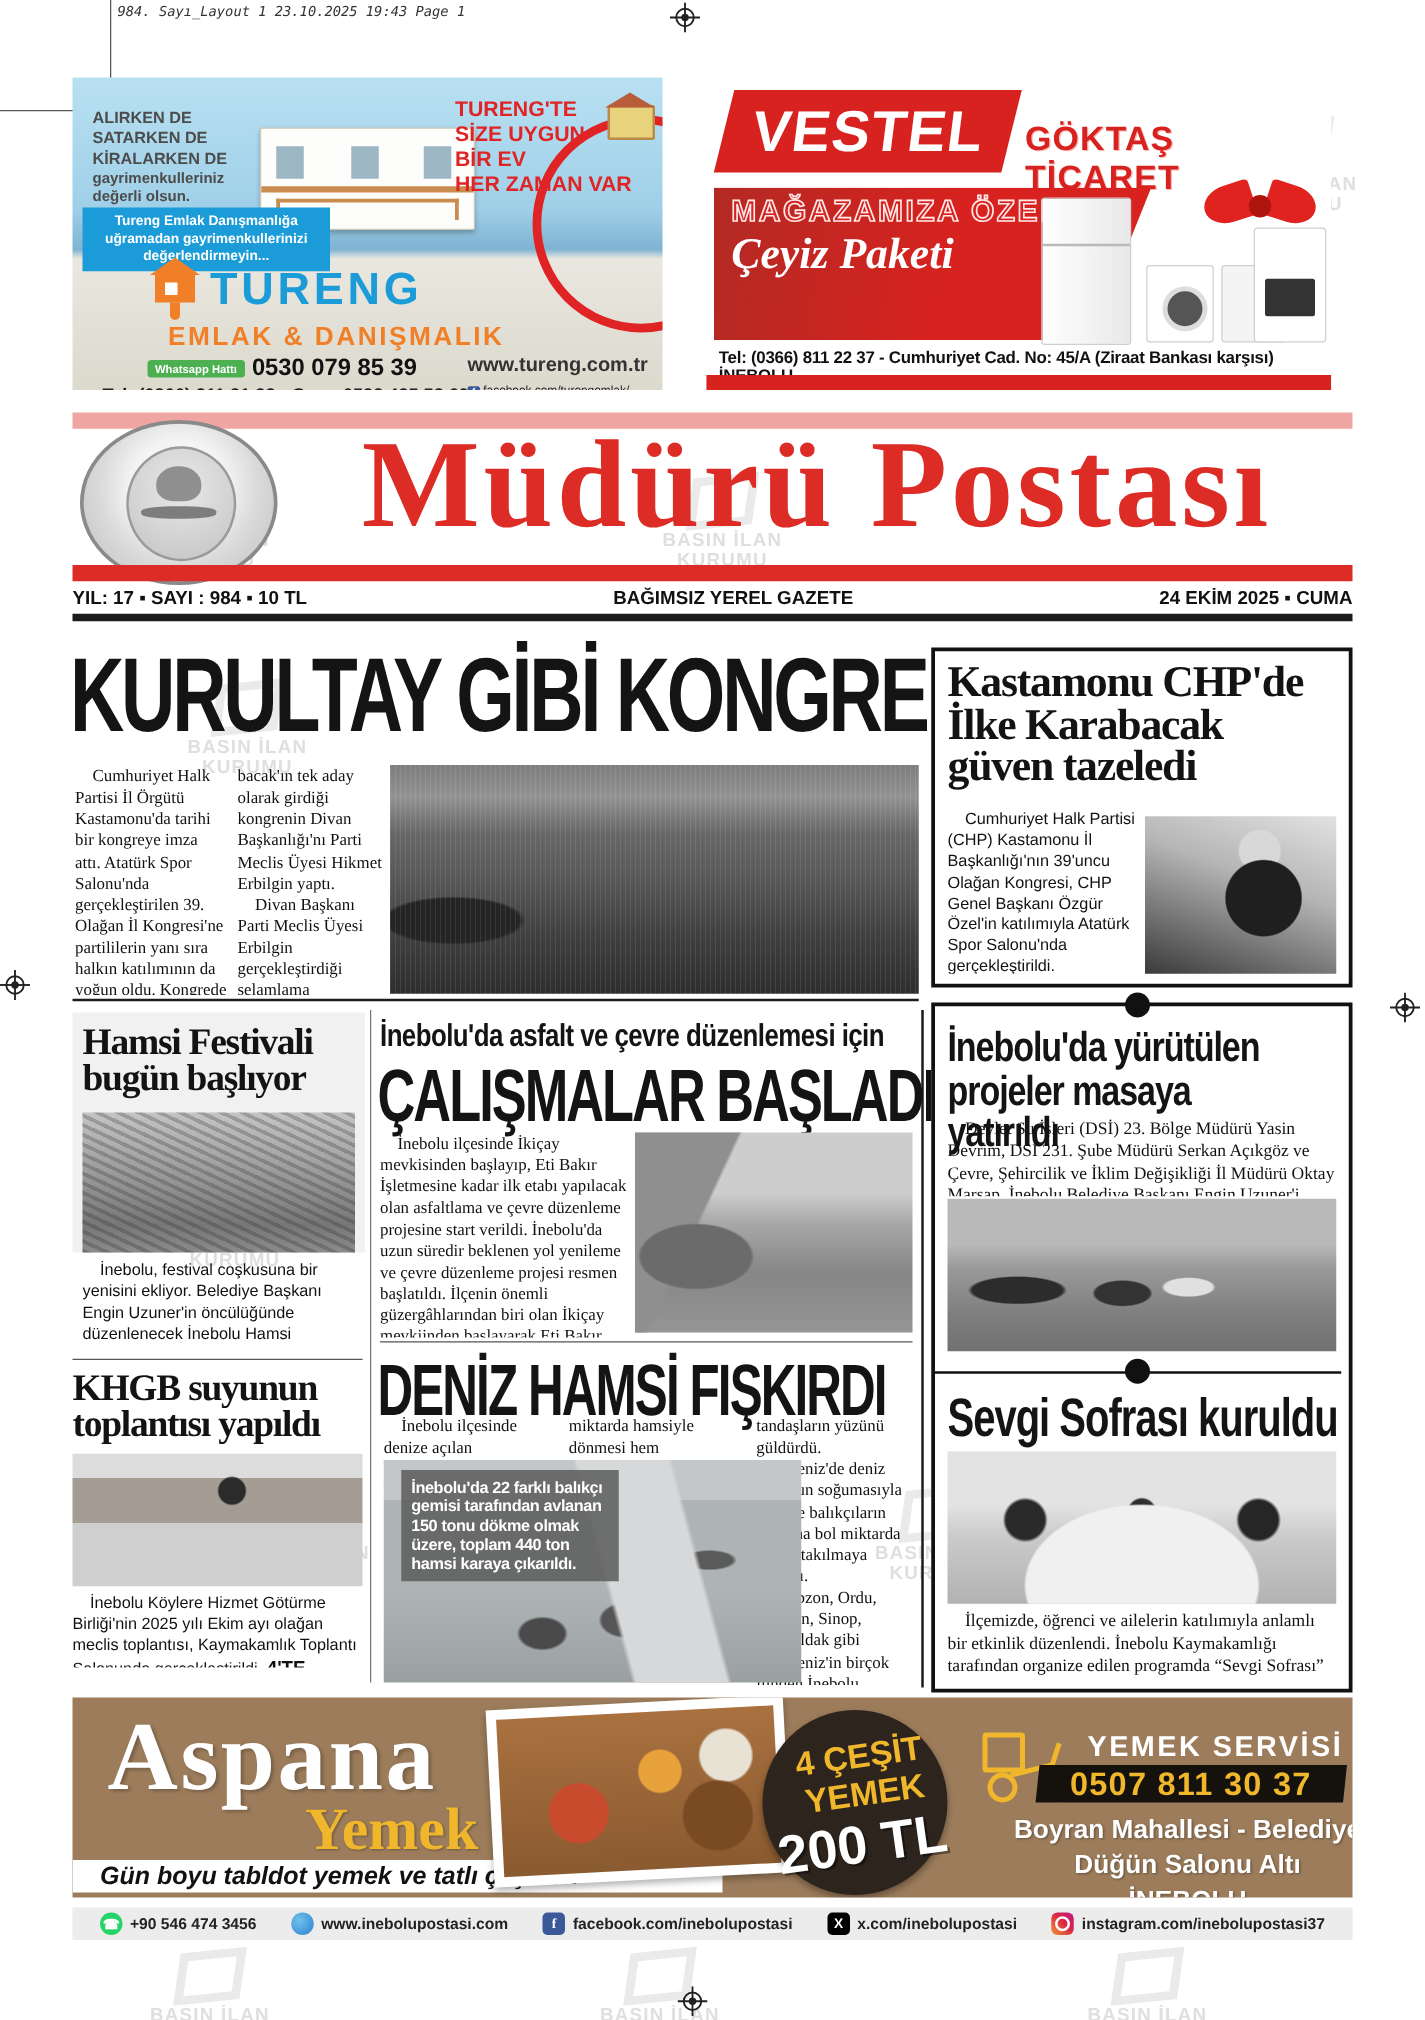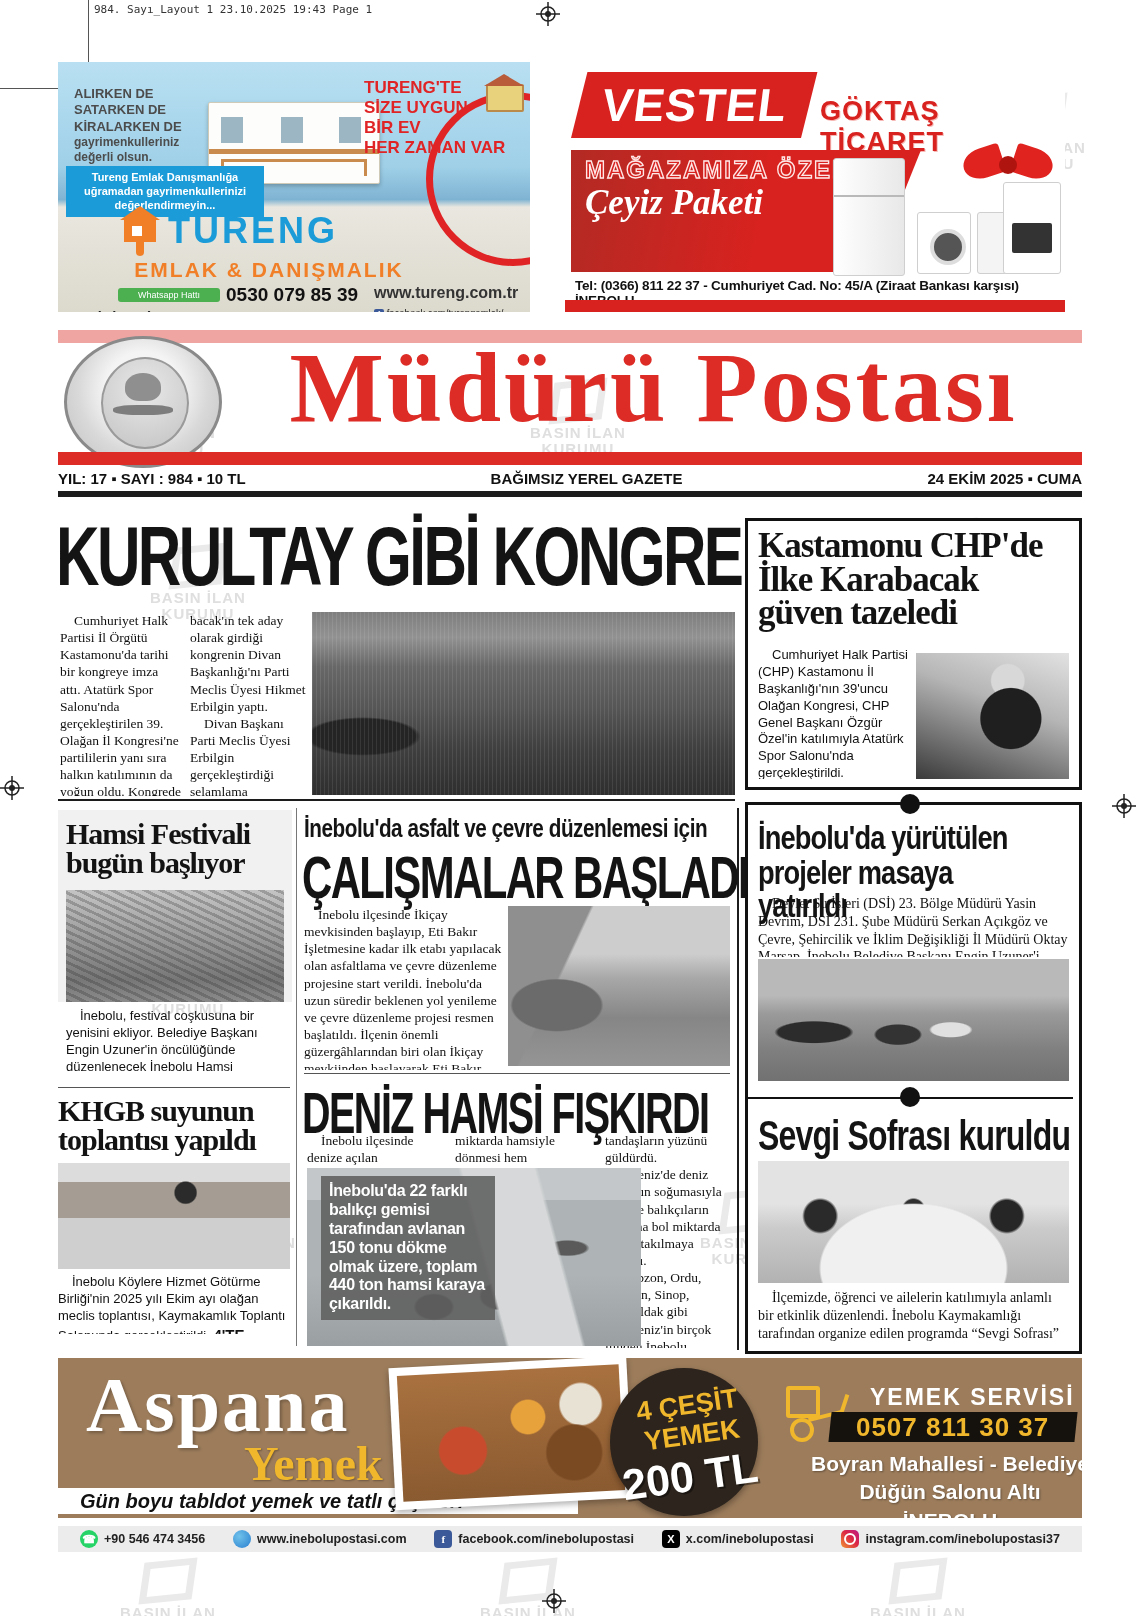--- a/index.html
+++ b/index.html
@@ -35,21 +35,21 @@
   
   .tureng{background:linear-gradient(180deg,#b9e0f2 0%,#9fd0e8 42%,#7fb3d2 55%,#e9e7df 58%,#dcd9cd 100%);overflow:hidden;}
   .vestel{background:#fff;overflow:hidden;}
   .vred{background:#d8221f;}
   .footer{background:#ececec;display:flex;align-items:center;justify-content:space-between;
       padding:0 22px;font-size:12.5px;font-weight:bold;color:#222;}
   .fitem{display:flex;align-items:center;gap:6px;}
   .icn{width:18px;height:18px;border-radius:50%;display:flex;align-items:center;justify-content:center;
       color:#fff;font-size:11px;font-weight:bold;flex:0 0 auto;}
   .caption-box{position:absolute;background:rgba(95,95,95,.88);color:#fff;
-      font-size:16px;line-height:1.18;font-weight:bold;padding:6px 8px;letter-spacing:-.3px;}
+      font-size:13px;line-height:1.18;font-weight:bold;padding:6px 8px;letter-spacing:-.3px;}
   .regmark line{stroke:#222;stroke-width:1.5;}
   .regmark circle.o{fill:none;stroke:#222;stroke-width:1.5;}
 </style>
 </head>
 <body>
 
 <div class="page">
 
   <div class="wm" style="left:250px;top:95px;"><span>BASIN İLAN</span><br><span>KURUMU</span></div>
   <div class="wm" style="left:620px;top:95px;"><span>BASIN İLAN</span><br><span>KURUMU</span></div>
@@ -61,21 +61,21 @@
   <div class="wm" style="left:480px;top:700px;"><span>BASIN İLAN</span><br><span>KURUMU</span></div>
   <div class="wm" style="left:140px;top:940px;"><span>BASIN İLAN</span><br><span>KURUMU</span></div>
   <div class="wm" style="left:550px;top:960px;"><span>BASIN İLAN</span><br><span>KURUMU</span></div>
   <div class="wm" style="left:930px;top:1000px;"><span>BASIN İLAN</span><br><span>KURUMU</span></div>
   <div class="wm" style="left:200px;top:1190px;"><span>BASIN İLAN</span><br><span>KURUMU</span></div>
   <div class="wm" style="left:700px;top:1190px;"><span>BASIN İLAN</span><br><span>KURUMU</span></div>
   <div class="wm" style="left:120px;top:1560px;"><span>BASIN İLAN</span><br></div>
   <div class="wm" style="left:480px;top:1560px;"><span>BASIN İLAN</span><br></div>
   <div class="wm" style="left:870px;top:1560px;"><span>BASIN İLAN</span><br></div>
 
-  <div class="abs prepress" style="left:94px;top:3px;">984. Sayı_Layout 1  23.10.2025  19:43  Page 1</div>
+  <div class="abs prepress" style="left:94px;top:3px;font-style:italic;">984. Sayı_Layout 1  23.10.2025  19:43  Page 1</div>
   <div class="abs cropV" style="left:88px;top:0;height:86px;"></div>
   <div class="abs cropH" style="left:0;top:88px;width:86px;"></div>
   <svg class="abs regmark" style="left:536px;top:2px;" width="24" height="24">
     <line x1="0" y1="12" x2="24" y2="12"></line>
       <line x1="12" y1="0" x2="12" y2="24"></line>
     <circle class="o" cx="12" cy="12" r="7"></circle>
       <circle cx="12" cy="12" r="3" fill="#222"></circle>
   </svg>
   <svg class="abs regmark" style="left:0px;top:776px;" width="24" height="24">
     <line x1="0" y1="12" x2="24" y2="12"></line>
@@ -126,21 +126,21 @@
       <div style="position:relative;width:40px;height:46px;">
         <div class="abs" style="left:4px;top:12px;width:32px;height:22px;background:#f07f28;"></div>
         <div class="abs" style="left:0px;top:-2px;width:0;height:0;border-left:20px solid transparent;border-right:20px solid transparent;border-bottom:14px solid #f07f28;"></div>
         <div class="abs" style="left:16px;top:34px;width:8px;height:14px;background:#f07f28;border-radius:0 0 6px 6px;"></div>
         <div class="abs" style="left:12px;top:18px;width:10px;height:10px;background:#fff;"></div>
       </div>
       <div style="font-weight:bold;color:#1b9cd8;font-size:36px;letter-spacing:3px;line-height:1;">TURENG</div>
     </div>
     <div class="abs" style="left:66px;top:196px;width:290px;text-align:center;color:#f07f28;font-weight:bold;font-size:21px;letter-spacing:2px;">EMLAK &amp; DANIŞMALIK</div>
     <div class="abs" style="left:60px;top:222px;display:flex;align-items:center;gap:6px;">
-      <span style="background:#4caf50;color:#fff;font-size:9px;font-weight:normal;padding:2px 20px;border-radius:3px;">Whatsapp Hattı</span>
+      <span style="background:#4caf50;color:#fff;font-size:9px;font-weight:bold;padding:2px 6px;border-radius:3px;">Whatsapp Hattı</span>
       <span style="font-weight:bold;font-size:19px;color:#111;">0530 079 85 39</span>
     </div>
     <div class="abs" style="left:24px;top:247px;font-weight:bold;font-size:14.5px;color:#222;">Tel: (0366) 811 21 88 - Gsm: 0532 485 58 69</div>
 
     <div class="abs" style="left:316px;top:222px;font-weight:bold;font-size:16px;color:#333;">www.tureng.com.tr</div>
     <div class="abs" style="left:316px;top:244px;font-size:9.5px;color:#222;line-height:1.5;">
       <div><span class="icn" style="display:inline-flex;width:10px;height:10px;background:#3b5998;border-radius:2px;font-size:7px;">f</span> <span>facebook.com/turengemlak/</span></div>
 
     </div>
   </div>

